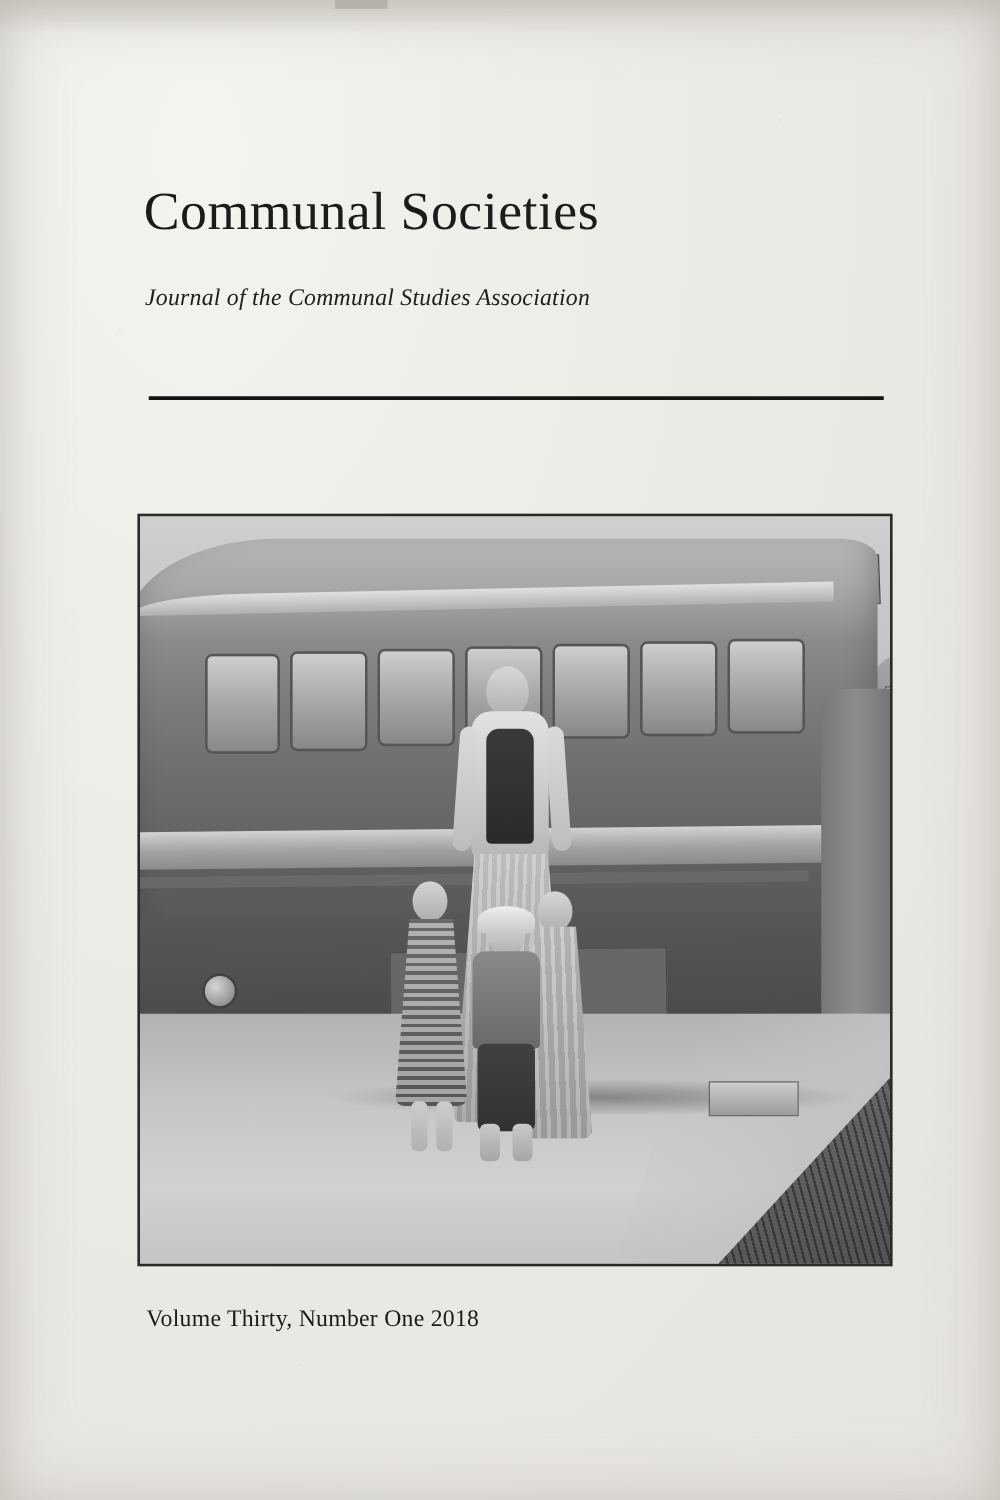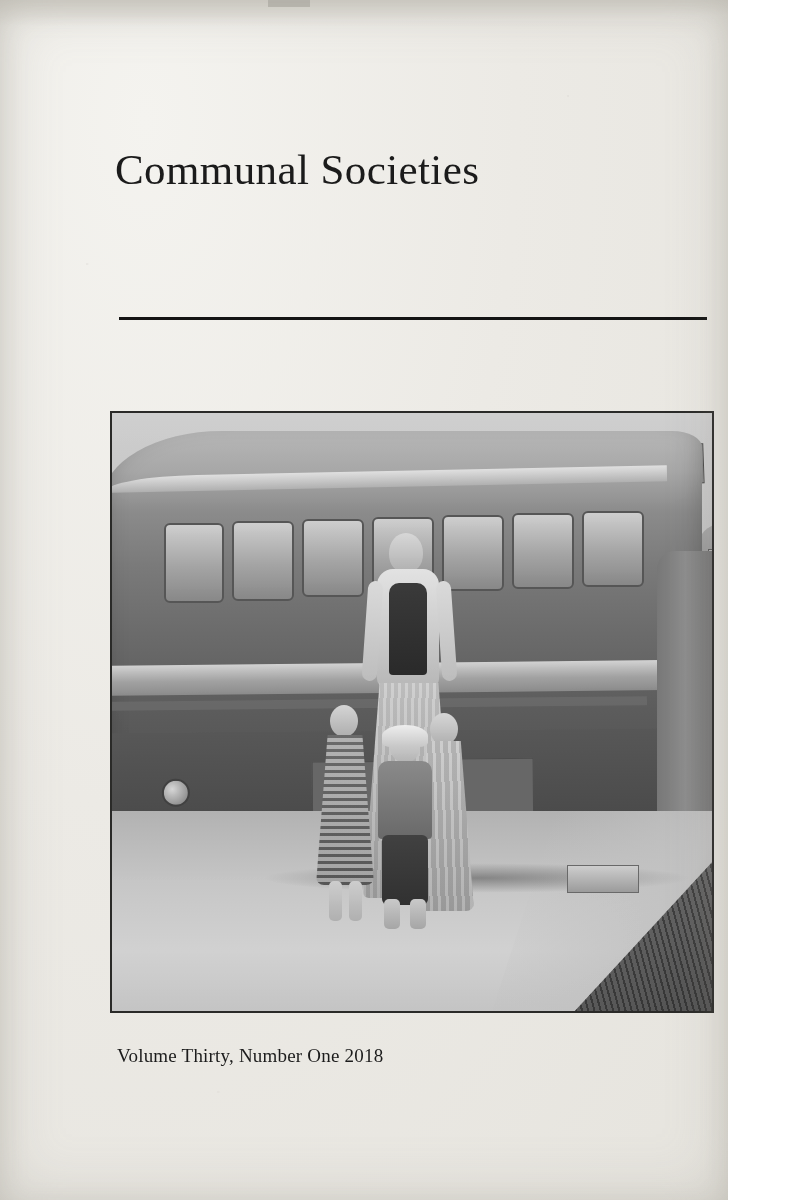--- a/index.html
+++ b/index.html
@@ -9,21 +9,21 @@
   }
   body {
     width: 800px;
     height: 1200px;
     overflow: hidden;
     font-family: "Liberation Serif", serif;
   }
 
   .cover {
     position: relative;
-    width: 728px;
+    width: 800px;
     height: 1200px;
     background: #efeeea;
     background-image:
       radial-gradient(ellipse at 20% 10%, #f4f3ef 0%, #eceae5 45%, #e6e4de 100%);
     overflow: hidden;
   }
 
   
   .paper-noise {
     position: absolute;
@@ -374,20 +374,21 @@
 </head>
 <body>
 
 <div class="cover">
 
   <div class="top-scan-band"></div>
   <div class="top-scan-mark"></div>
 
   <div class="title">Communal Societies</div>
 
+  <div class="subtitle">Journal of the Communal Studies Association</div>
 
   <div class="rule"></div>
 
   <div class="photo-frame">
     <div class="photo">
 
       <div class="sky"></div>
 
       <div class="roof-rack"></div>
 

